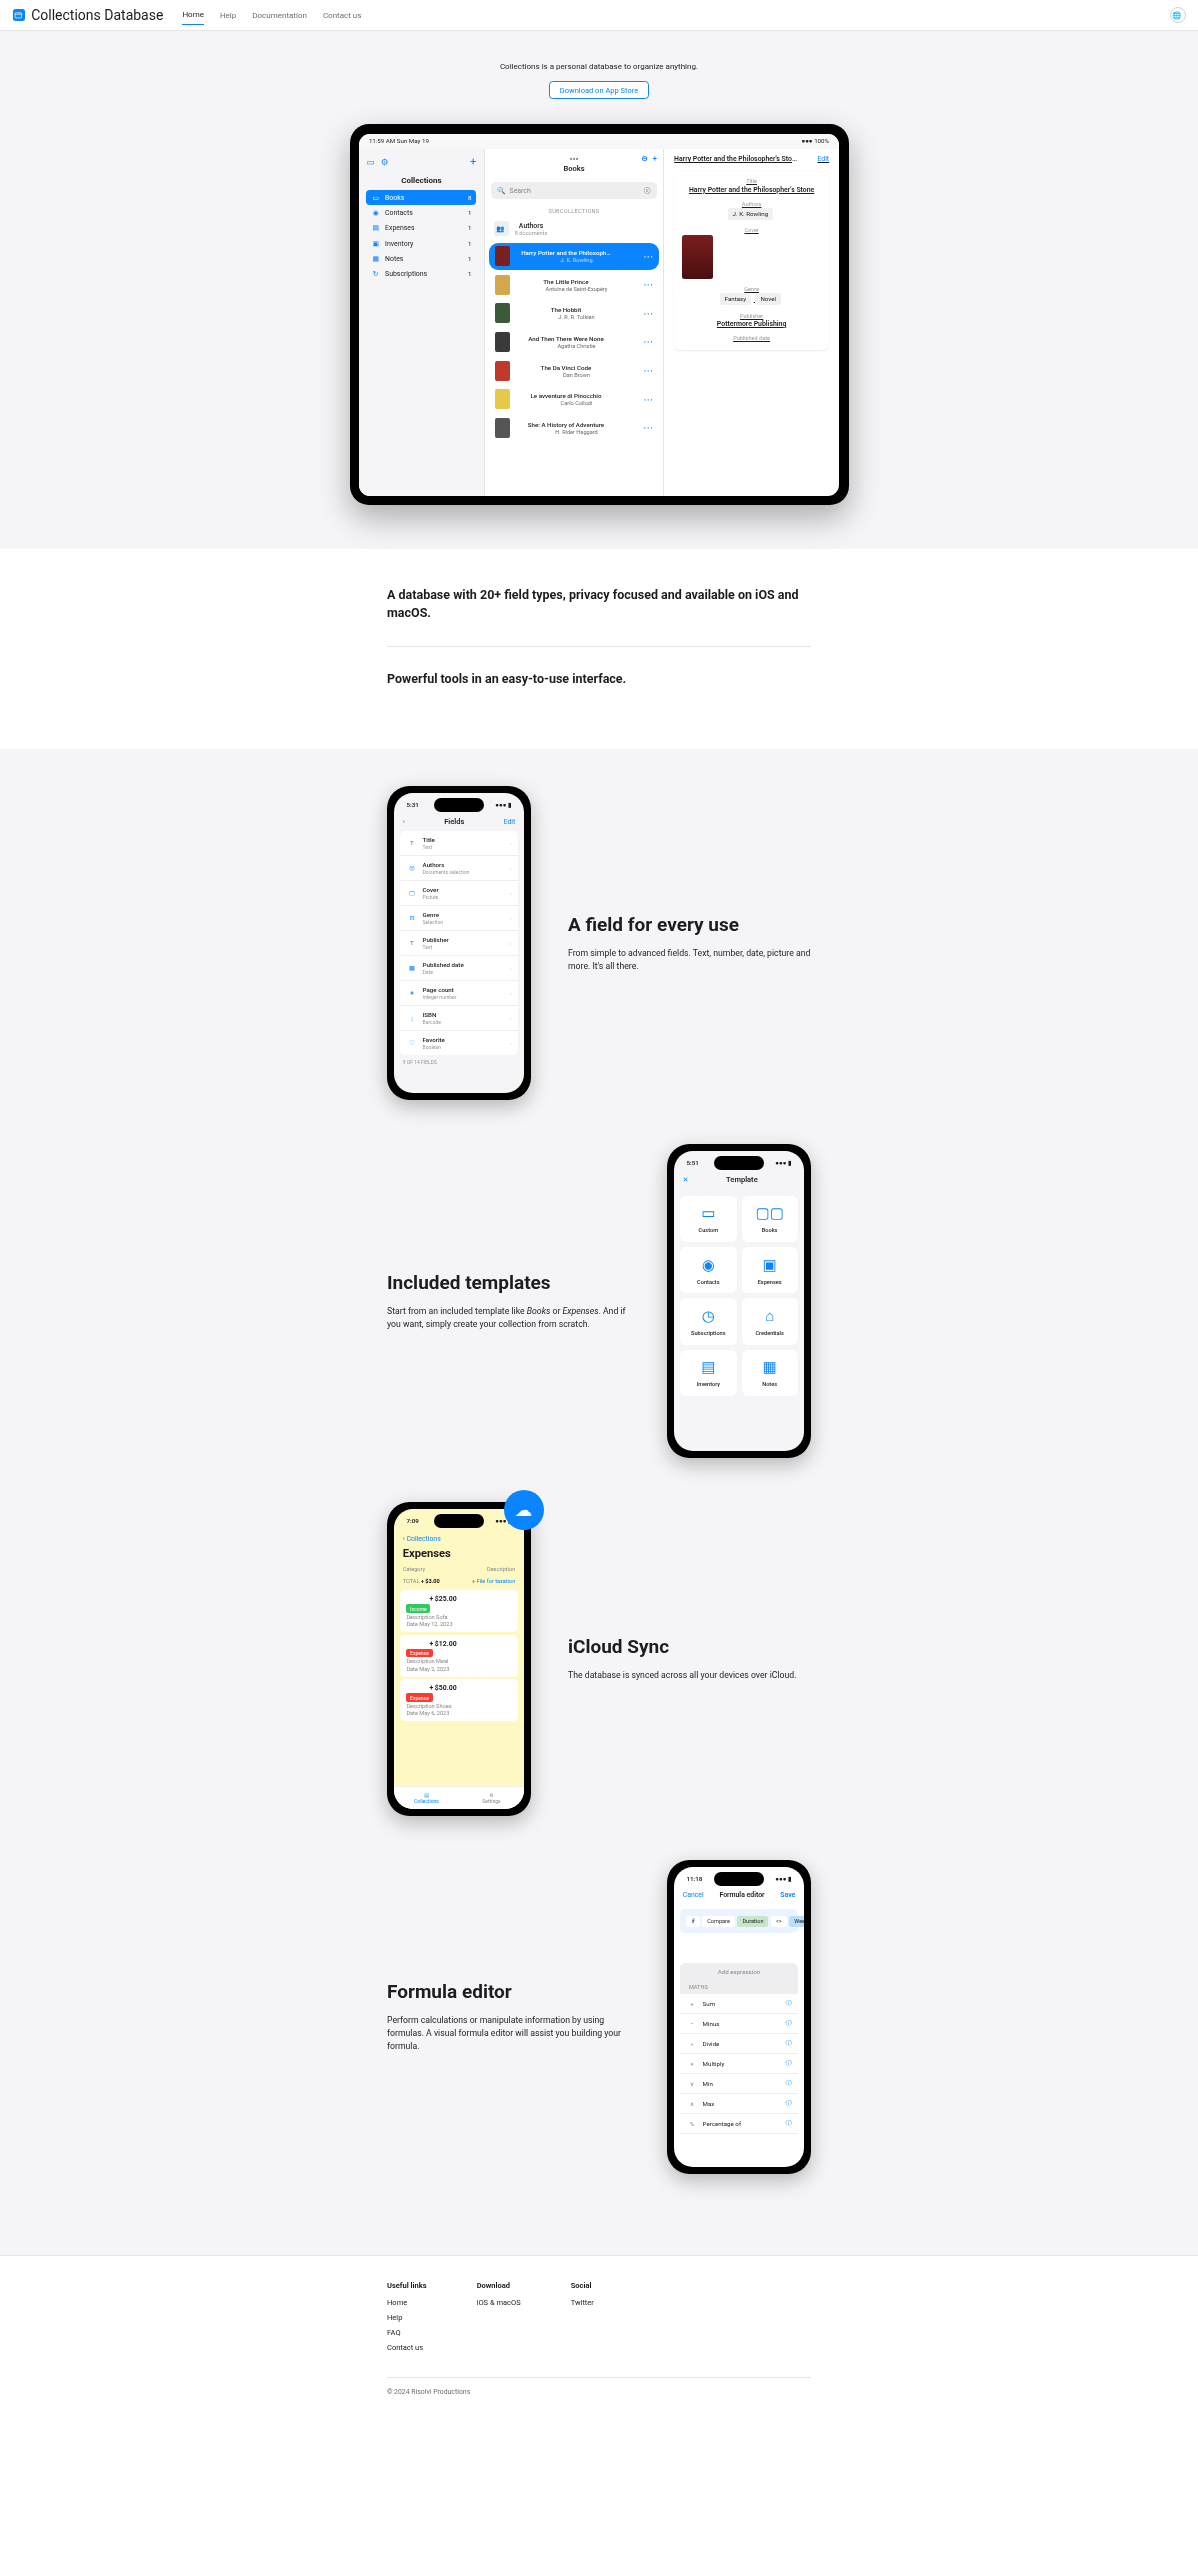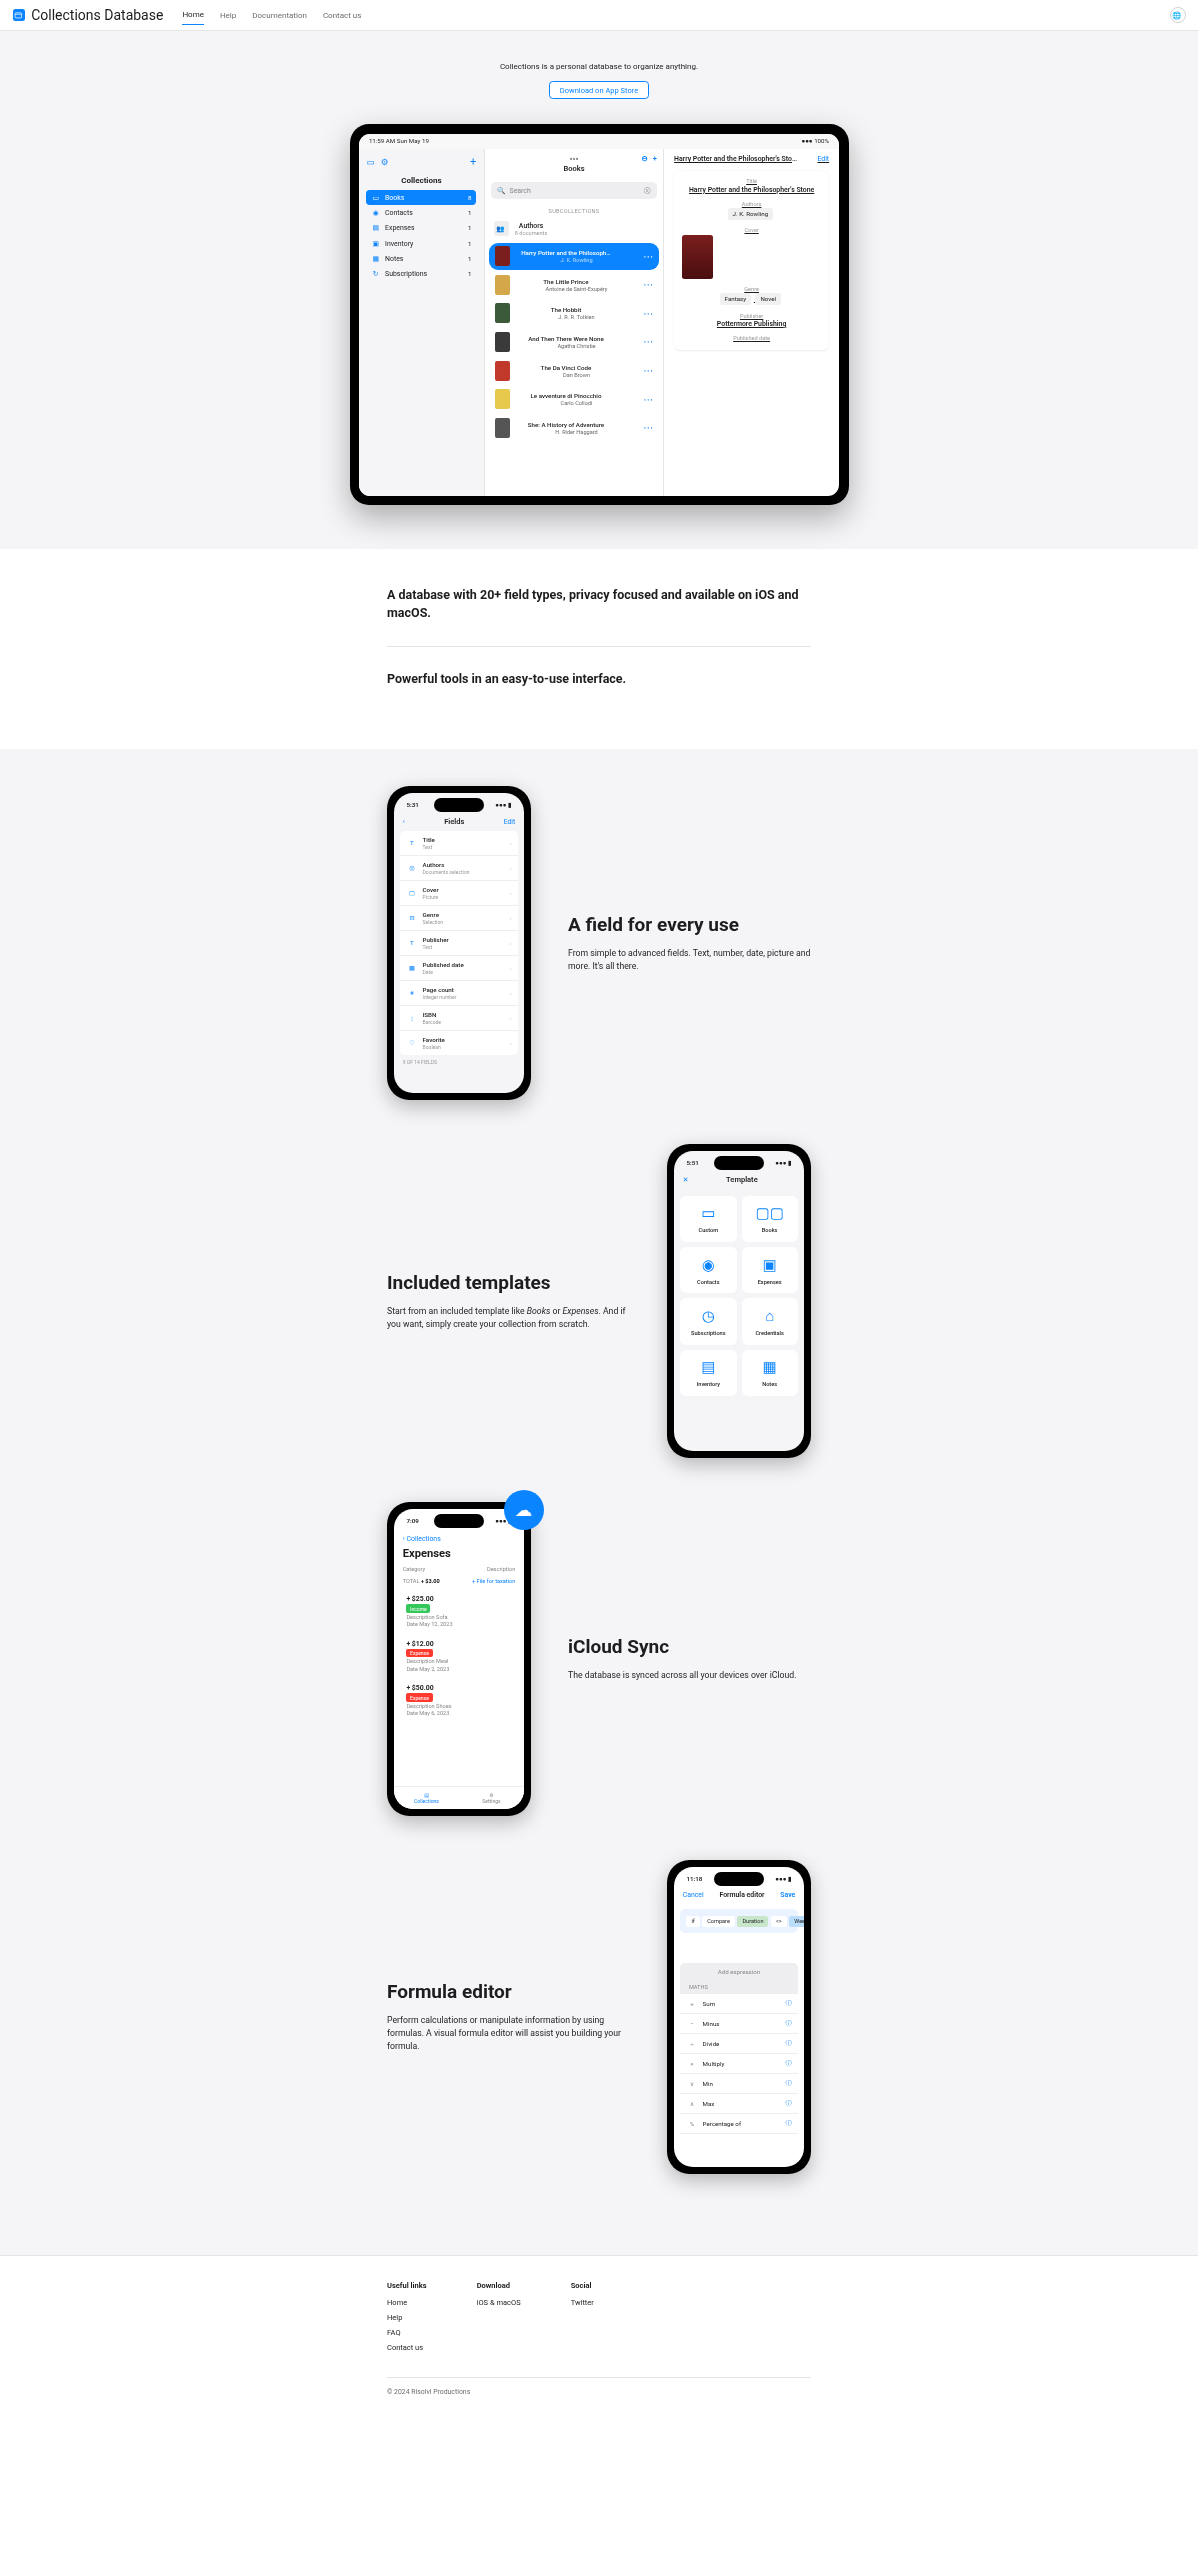--- a/index.html
+++ b/index.html
@@ -112,21 +112,21 @@
 
 
 .expense-header { padding: 3.7px 8.7px; }
 .expense-header .back-link { color: #0a84ff; font-size: 6.9px; }
 .expense-title { font-size: 11.2px; font-weight: 700; padding: 0 8.7px 3.7px; }
 .expense-filter { display: flex; justify-content: space-between; padding: 2.5px 8.7px; font-size: 5.6px; color: #888; }
 .expense-total { display: flex; justify-content: space-between; padding: 3.7px 8.7px; font-size: 5.6px; color: #888; align-items: center; }
 .expense-total .amt { font-weight: 600; color: #000; }
 .expense-total .add { color: #0a84ff; }
 .expense-item { background: #fff; margin: 2.5px 6.2px; border-radius: 5px; padding: 5px 6.2px; font-size: 5.6px; }
-.expense-item .price { font-weight: 700; font-size: 6.9px; }
+.expense-item .price { font-weight: 700; font-size: 6.9px; margin-left: 23px; }
 .expense-item .badge { display: inline-block; padding: 1.2px 3.7px; border-radius: 1.9px; color: #fff; font-size: 5px; margin-top: 1.2px; }
 .expense-item .badge.green { background: #34c759; }
 .expense-item .badge.red { background: #ff3b30; }
 .expense-item .meta { color: #888; margin-top: 1.2px; }
 .expense-tabbar { display: flex; margin-top: auto; border-top: 0.6px solid #eee; background: #fff; }
 .expense-tabbar-item { flex: 1; text-align: center; padding: 5px; font-size: 5px; color: #888; }
 .expense-tabbar-item.active { color: #0a84ff; }
 
 
 .formula-header { display: flex; justify-content: space-between; padding: 5px 8.7px; font-size: 6.9px; }
@@ -498,21 +498,21 @@
       <p>
         <span>Start from an included template like </span><em>Books</em><span> or </span><em>Expenses</em><span>. And if you want, simply create your collection from scratch.</span>
       </p>
     </div>
   </div>
 
   <div class="feature-row">
     <div class="feature-device">
       <div class="cloud-badge">☁</div>
       <div class="iphone">
-        <div class="iphone-screen" style="background:#ffffff">
+        <div class="iphone-screen" style="background:#fef9c3">
           <div class="notch"></div>
           <div class="iphone-status">
             <span>7:09</span>
             <span>●●● ▮</span>
           </div>
           <div class="expense-header">
             <span class="back-link">‹ <span>Collections</span></span>
           </div>
           <div class="expense-title">Expenses</div>
           <div class="expense-filter">

